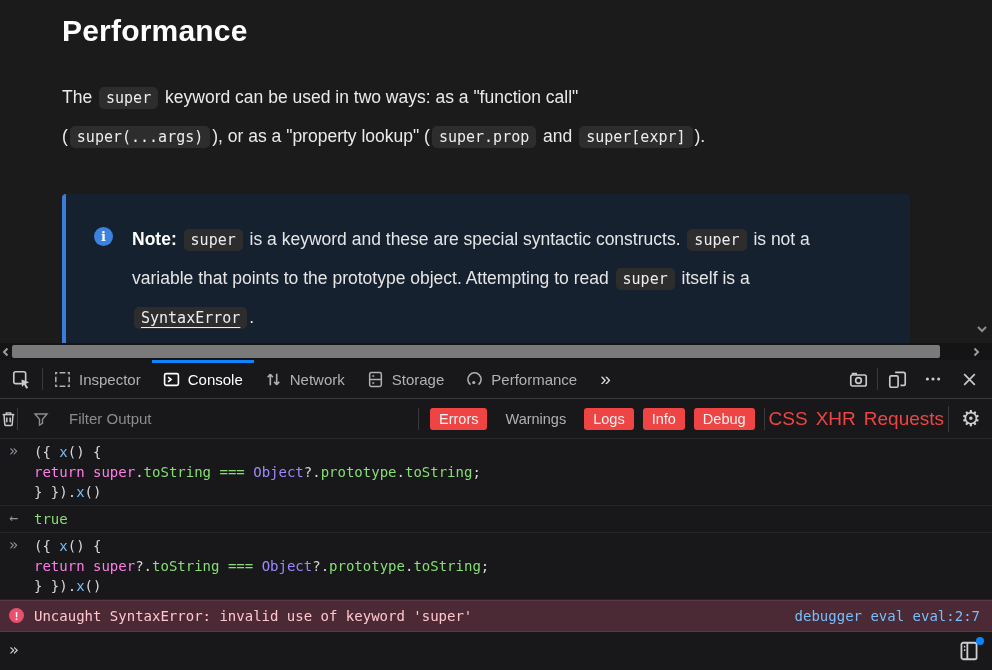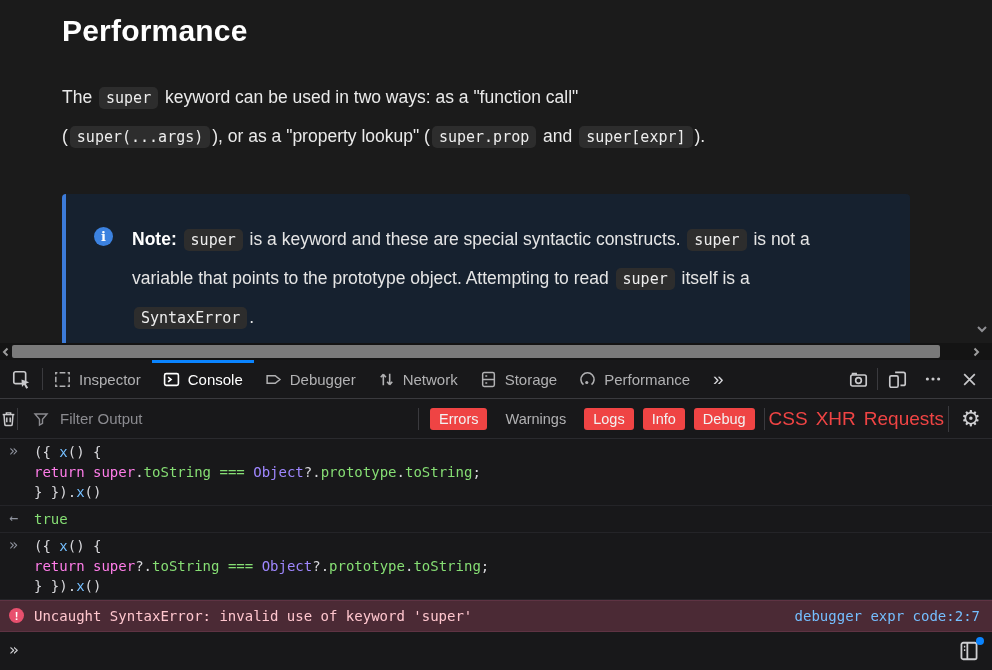--- a/index.html
+++ b/index.html
@@ -18,21 +18,21 @@
   .intro { font-size:17.5px; line-height:38px; color:#eaeaea; max-width:900px; }
 
   .seg-text { color:inherit; }
   .seg-bold { font-weight:700; color:#ffffff; }
   .seg-code, .seg-codelink {
     font-family:"DejaVu Sans Mono", monospace;
     font-size:15px; background:#2d2d2d; color:#ededed;
     border-radius:5px; padding:2px 7px; margin:0 2px;
     white-space:nowrap;
   }
-  .seg-codelink { text-underline-offset:4px; cursor:pointer; }
+  .seg-codelink { text-decoration:underline; text-underline-offset:4px; cursor:pointer; }
 
   .note-box {
     margin-top:38px; width:848px;
     background:#16212f; border-left:4px solid #3c7bd9; border-radius:4px;
     position:relative; padding:26px 42px 40px 66px;
     color:#e5e5e5; font-size:17.5px; line-height:38px;
   }
   .info-badge {
     position:absolute; left:28px; top:33px;
     width:19px; height:19px; border-radius:50%;
@@ -61,21 +61,21 @@
   }
   .tab.active { color:#ffffff;gap:8px; }
   .tab.active::before { content:""; position:absolute; left:0; right:0; top:0; height:3px; background:#0a84ff; }
   .tab svg { flex:none; }
   .more-tabs { font-size:19px; color:#d7d7db; padding:0 12px; display:flex; align-items:center; cursor:pointer; }
   .tab-right { margin-left:auto; display:flex; align-items:center; gap:2px; padding-right:6px; }
   .tab-right .icon-btn { width:34px; height:100%; }
 
   .filterbar { height:40px; flex:none; display:flex; align-items:center; border-bottom:1px solid #2a2a2e; }
   .trash-btn { width:42px; height:100%; }
-  .filter-region { display:flex; align-items:center; gap:9px; padding-left:15px; width:400px; flex:none; }
+  .filter-region { display:flex; align-items:center; gap:18px; padding-left:15px; width:400px; flex:none; }
   .filter-input { background:transparent; border:none; outline:none; color:#d7d7db; font-size:15px; width:300px; font-family:"Liberation Sans",sans-serif; }
   .filter-input::placeholder { color:#8b8b90; }
   .filter-btns { display:flex; align-items:center; margin-left:11px; }
   .fbtn { font-size:14.5px; padding:3px 9px; border-radius:3px; margin-right:9px; color:#b1b1b3; cursor:pointer; white-space:nowrap; }
   .fbtn.active { background:#ef4444; color:#f2f2f2; }
   .fcat { font-size:19px; color:#ef4444; margin:0 4px; cursor:pointer; }
   .gear-wrap { margin-left:auto; display:flex; align-items:center; height:26px; border-left:1px solid #3a3a3e; padding:0 12px; }
   .gear-glyph { font-size:22px; color:#cfcfd2; line-height:1; cursor:pointer; }
 
   
@@ -162,26 +162,20 @@
     </div>
 
     <div class="tab active">
       <svg class="ic" width="17" height="17" viewBox="0 0 16 16" fill="none" stroke="currentColor" stroke-width="1.5">
         <rect x="1.5" y="2.5" width="13" height="11" rx="1.5"></rect>
         <polyline points="4.8,5.8 7.6,8 4.8,10.2"></polyline>
       </svg>
       <span>Console</span>
     </div>
 
-    <div class="tab">
-      <svg class="ic" width="17" height="17" viewBox="0 0 16 16" fill="none" stroke="currentColor" stroke-width="1.4">
-        <path d="M2 4.5 h7.6 L14 8 L9.6 11.5 H2 Z"></path>
-      </svg>
-      <span>Debugger</span>
-    </div>
 
     <div class="tab">
       <svg class="ic" width="17" height="17" viewBox="0 0 16 16" fill="none" stroke="currentColor" stroke-width="1.5">
         <path d="M5 13.5 V3 M5 3 L2.6 5.8 M5 3 L7.4 5.8"></path>
         <path d="M11 2.5 V13 M11 13 L8.6 10.2 M11 13 L13.4 10.2"></path>
       </svg>
       <span>Network</span>
     </div>
 
     <div class="tab">
@@ -286,21 +280,21 @@
     <div class="entry">
       <span class="gutter">»</span>
       <div class="code-line"><span class="tok-pln">({ </span><span class="tok-def">x</span><span class="tok-pln">() {</span></div>
       <div class="code-line"><span class="tok-kw">return</span><span class="tok-pln"> </span><span class="tok-kw">super</span><span class="tok-pln">?.</span><span class="tok-prop">toString</span><span class="tok-pln"> </span><span class="tok-op">===</span><span class="tok-pln"> </span><span class="tok-typ">Object</span><span class="tok-pln">?.</span><span class="tok-prop">prototype</span><span class="tok-pln">.</span><span class="tok-prop">toString</span><span class="tok-pln">;</span></div>
       <div class="code-line"><span class="tok-pln">} }).</span><span class="tok-def">x</span><span class="tok-pln">()</span></div>
     </div>
 
     <div class="entry error-row">
       <span class="error-badge">!</span>
       <span>Uncaught SyntaxError: invalid use of keyword 'super'</span>
-      <span class="error-location">debugger expr code:2:7</span>
+      <span class="error-location">debugger eval eval:2:7</span>
     </div>
 
     <div class="input-row">
       <span class="input-prompt">»</span>
       <span class="split-btn">
         <svg class="ic" width="22" height="22" viewBox="0 0 16 16" fill="none" stroke="currentColor" stroke-width="1.3">
           <rect x="2.5" y="2" width="11" height="12" rx="1.3"></rect>
           <path d="M6.8 2 v12 M4.3 4.8 h1 M4.3 7.3 h1"></path>
         </svg>
         <span class="split-dot"></span>

